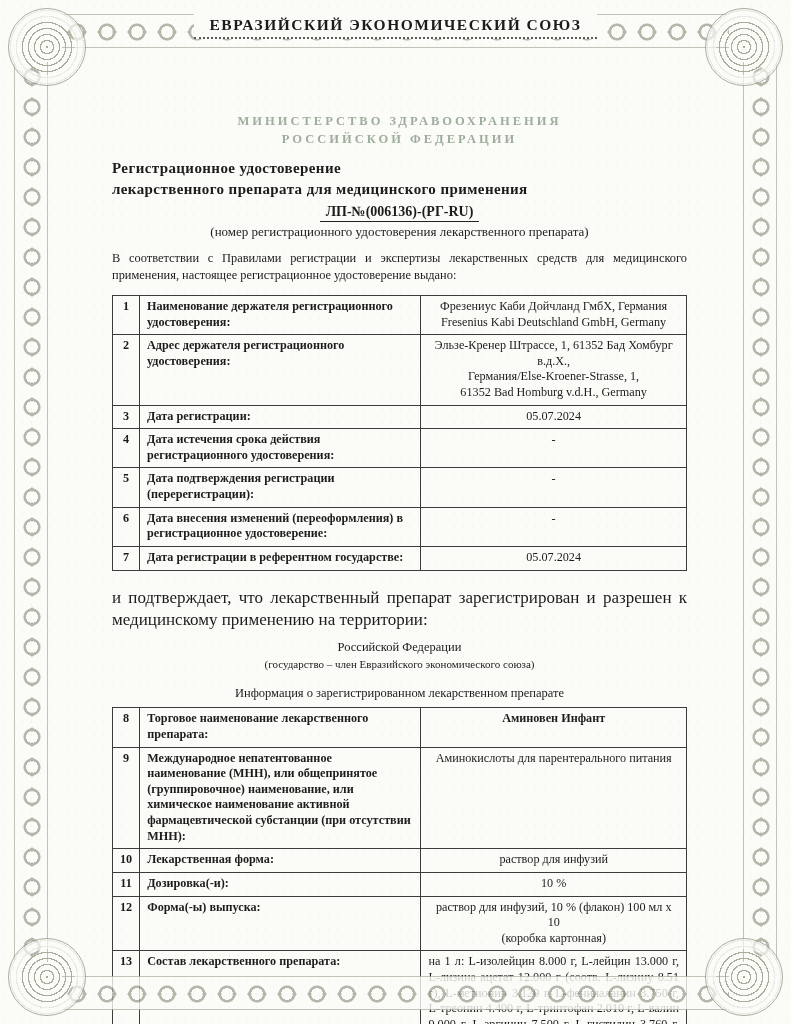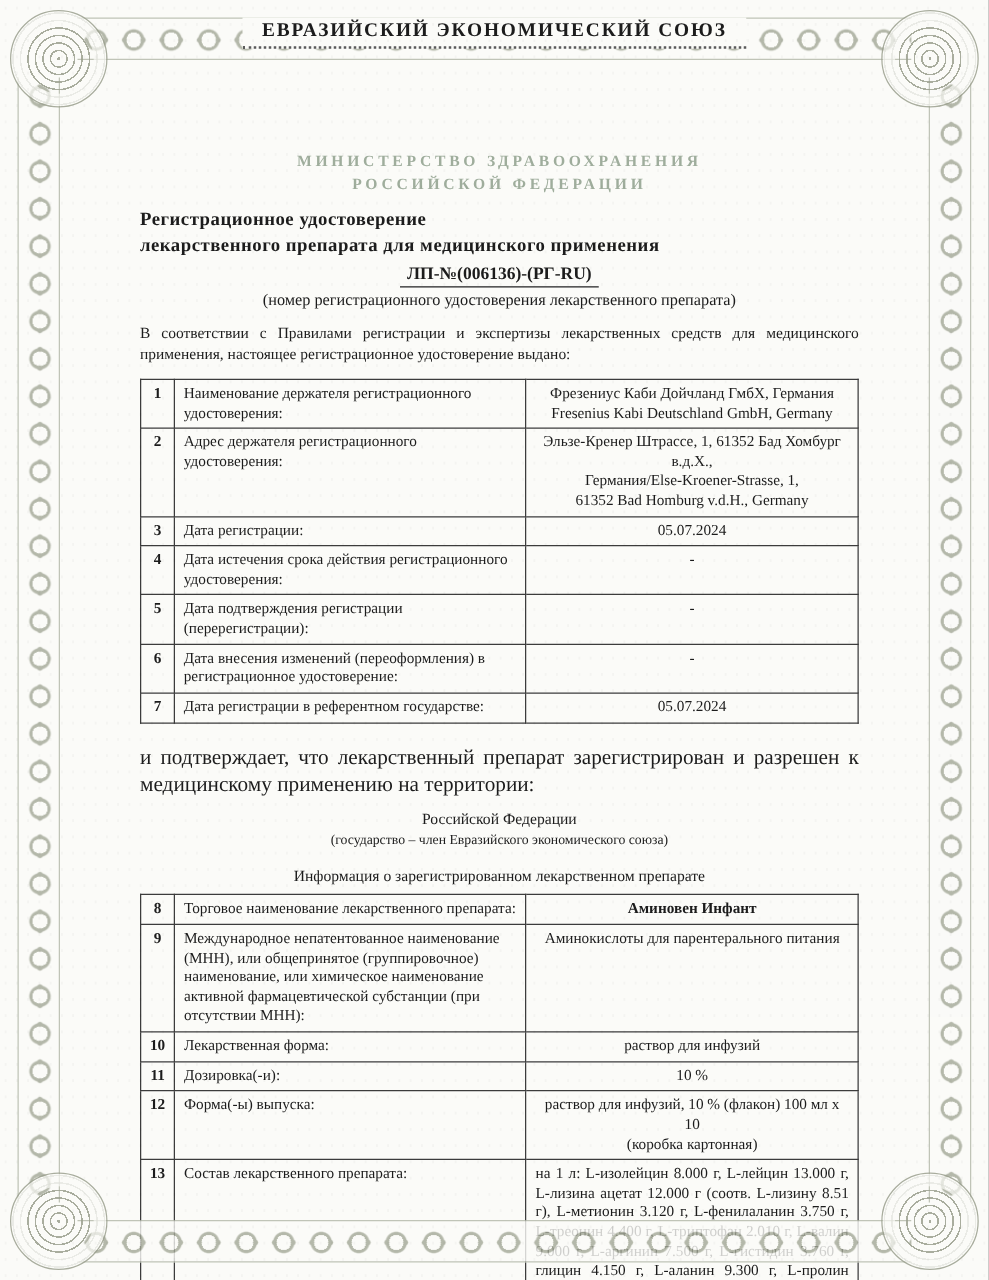--- a/index.html
+++ b/index.html
@@ -44,21 +44,21 @@
   .rosette.tr { top:8px; right:8px; }
   .rosette.bl { bottom:8px; left:8px; }
   .rosette.br { bottom:8px; right:8px; }
   
   .page::after {
     content:""; position:absolute; inset:0; z-index:6; pointer-events:none; opacity:.22;
     background-image: radial-gradient(#00000022 0.8px, transparent 0.9px);
     background-size: 9px 13px;
   }
   
-  .content { position:absolute; inset:0; z-index:1; padding:8px 104px 0 112px; }
+  .content { position:absolute; inset:0; z-index:1; padding:0 104px 0 112px; }
   .union-title {
     position:absolute; top:14px; left:0; right:0; text-align:center; z-index:4;
   }
   .union-title span {
     display:inline-block; background:#fbfbf8; padding:2px 16px 3px;
     font-weight:bold; font-size:15.5px; letter-spacing:1.5px;
     border-bottom:2px dotted #5a5a5a;
   }
   .ministry {
     margin-top:112px; text-align:center; font-weight:bold; font-size:12.5px;
@@ -73,21 +73,21 @@
     width:fit-content; border-bottom:1.5px solid #222; padding:0 6px 1px;
   }
   .doc-number-caption { margin-top:2px; text-align:center; font-size:13px; }
   .intro { margin-top:10px; font-size:12.4px; line-height:1.32; text-align:justify; }
   table.cert {
     width:100%; border-collapse:collapse; margin-top:12px;
     font-size:12.2px; line-height:1.28;
   }
   table.cert td { border:1.2px solid #3c3c3c; vertical-align:top; padding:3px 7px 4px; }
   td.num { width:27px; text-align:center; font-weight:bold; padding-left:2px; padding-right:2px; }
-  td.lbl { width:49%; font-weight:normal; }
+  td.lbl { width:49%; font-weight:bold; }
   td.val { text-align:center; white-space:pre-line; }
   td.val.v-bold { font-weight:bold; }
   td.val.v-left { text-align:justify; }
   .confirm { margin-top:16px; font-size:17px; line-height:1.32; text-align:justify; }
   .centerline { margin-top:9px; text-align:center; font-size:12.5px; }
   .centerline.caption { font-size:11px; margin-top:3px; }
   .centerline.info { margin-top:16px; }
   table.cert.second { margin-top:6px; }
 </style>
 </head>

